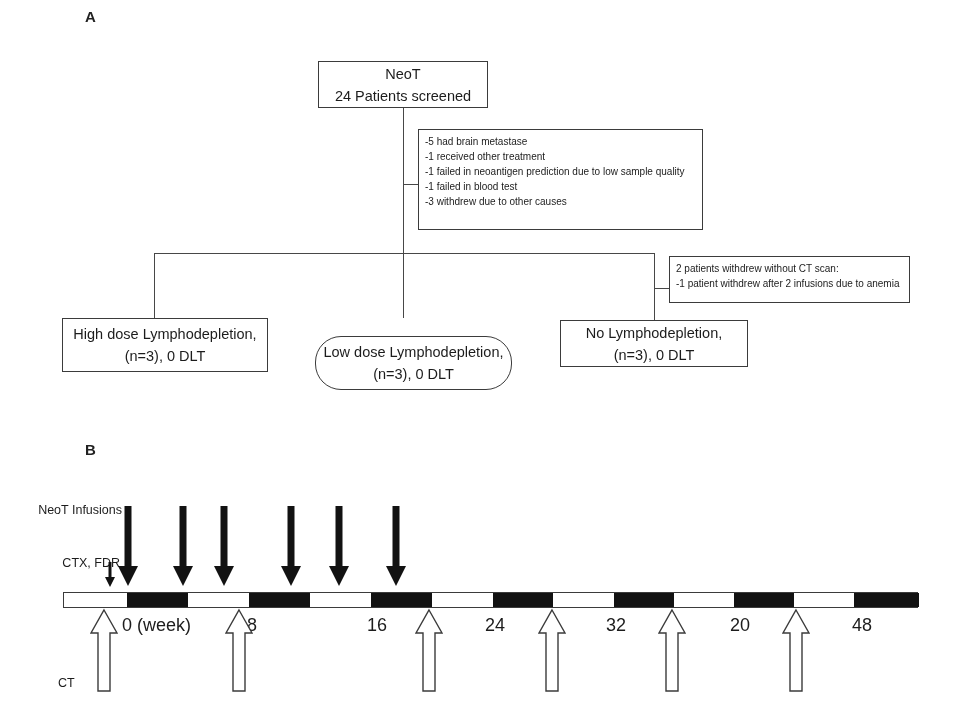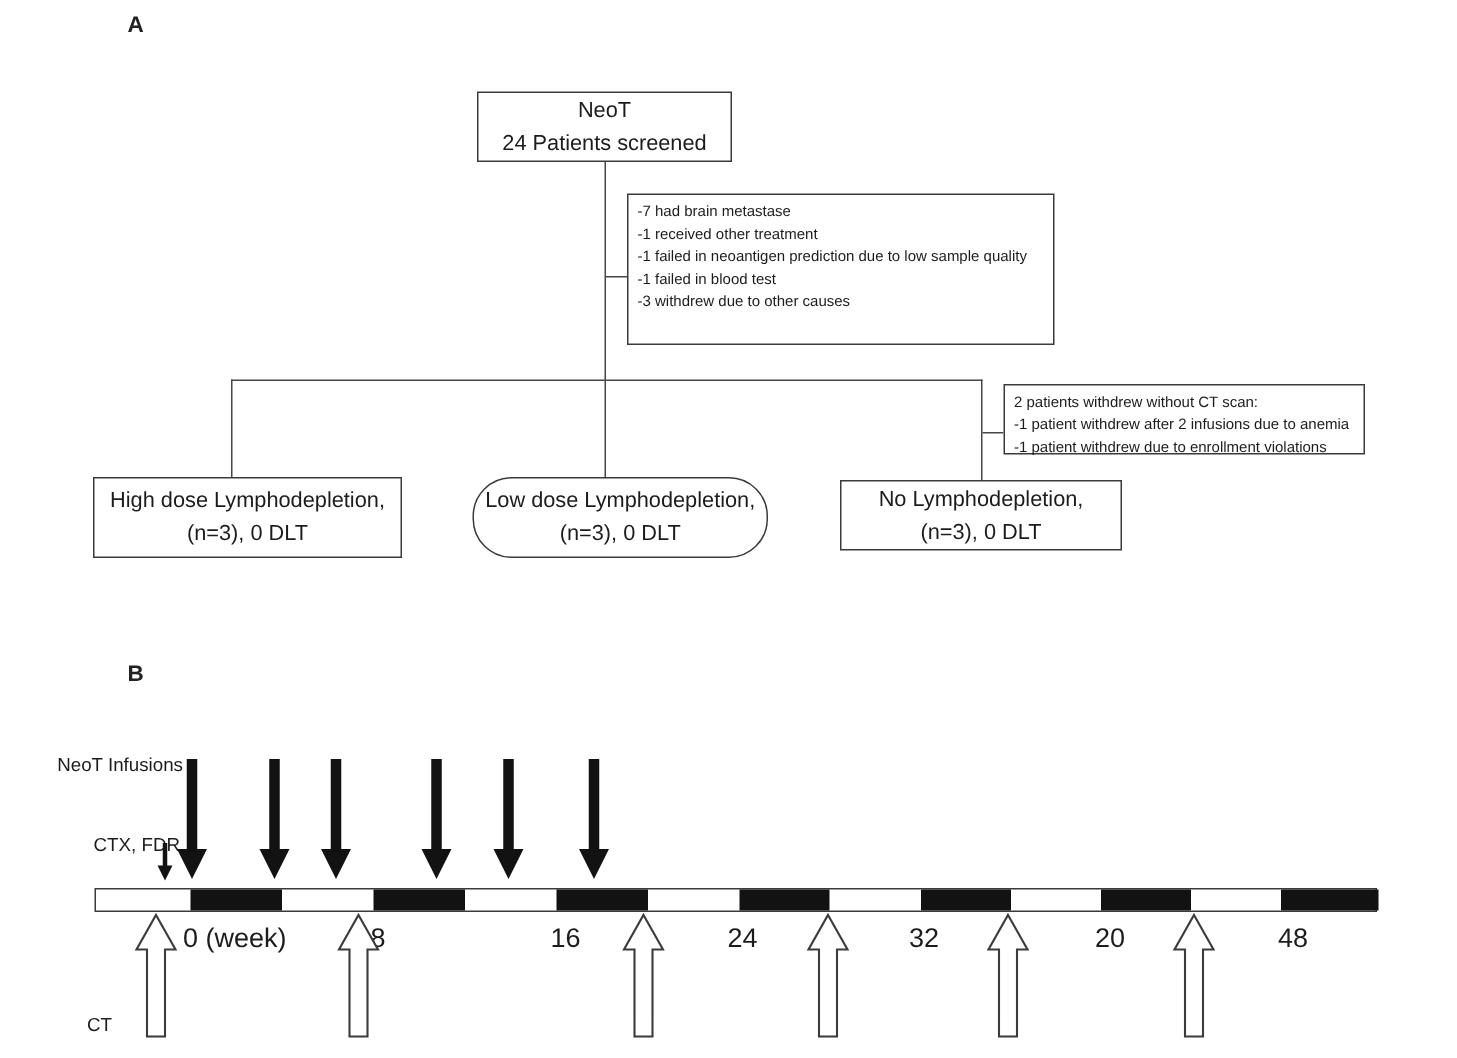--- a/index.html
+++ b/index.html
@@ -39,36 +39,35 @@
       <div class="connector" style="left: 404px; top: 184px; width: 14px; height: 1px;"></div>
       <div class="connector" style="left: 154px; top: 253px; width: 501px; height: 1px;"></div>
       <div class="connector" style="left: 154px; top: 253px; width: 1px; height: 65px;"></div>
       <div class="connector" style="left: 654px; top: 253px; width: 1px; height: 67px;"></div>
       <div class="connector" style="left: 655px; top: 288px; width: 14px; height: 1px;"></div>
       <div class="node node--main" style="left: 318px; top: 61px; width: 170px; height: 47px; border-color: rgb(59, 59, 59); color: rgb(28, 28, 28);">
         <div>NeoT</div>
         <div>24 Patients screened</div>
       </div>
       <div class="node node--note" style="left: 418px; top: 129px; width: 285px; height: 101px; border-color: rgb(59, 59, 59); color: rgb(28, 28, 28);">
-        <div>-7 had brain metastase</div>
+        <div>-5 had brain metastase</div>
         <div>-1 received other treatment</div>
         <div>-1 failed in neoantigen prediction due to low sample quality</div>
         <div>-1 failed in blood test</div>
         <div>-3 withdrew due to other causes</div>
       </div>
       <div class="node node--note" style="left: 669px; top: 256px; width: 241px; height: 47px; border-color: rgb(59, 59, 59); color: rgb(28, 28, 28);">
         <div>2 patients withdrew without CT scan:</div>
         <div>-1 patient withdrew after 2 infusions due to anemia</div>
-        <div>-1 patient withdrew due to enrollment violations</div>
       </div>
       <div class="node node--main" style="left: 62px; top: 318px; width: 206px; height: 54px; border-color: rgb(59, 59, 59); color: rgb(28, 28, 28);">
         <div>High dose Lymphodepletion,</div>
         <div>(n=3), 0 DLT</div>
       </div>
-      <div class="node node--main" style="left: 315px; top: 318px; width: 197px; height: 54px; border-color: rgb(59, 59, 59); color: rgb(28, 28, 28); border-radius: 26px;">
+      <div class="node node--main" style="left: 315px; top: 336px; width: 197px; height: 54px; border-color: rgb(59, 59, 59); color: rgb(28, 28, 28); border-radius: 26px;">
         <div>Low dose Lymphodepletion,</div>
         <div>(n=3), 0 DLT</div>
       </div>
       <div class="node node--main" style="left: 560px; top: 320px; width: 188px; height: 47px; border-color: rgb(59, 59, 59); color: rgb(28, 28, 28);">
         <div>No Lymphodepletion,</div>
         <div>(n=3), 0 DLT</div>
       </div>
     </div>
 
   <div class="abs panel-label" style="left:85px;top:441px;">B</div>

